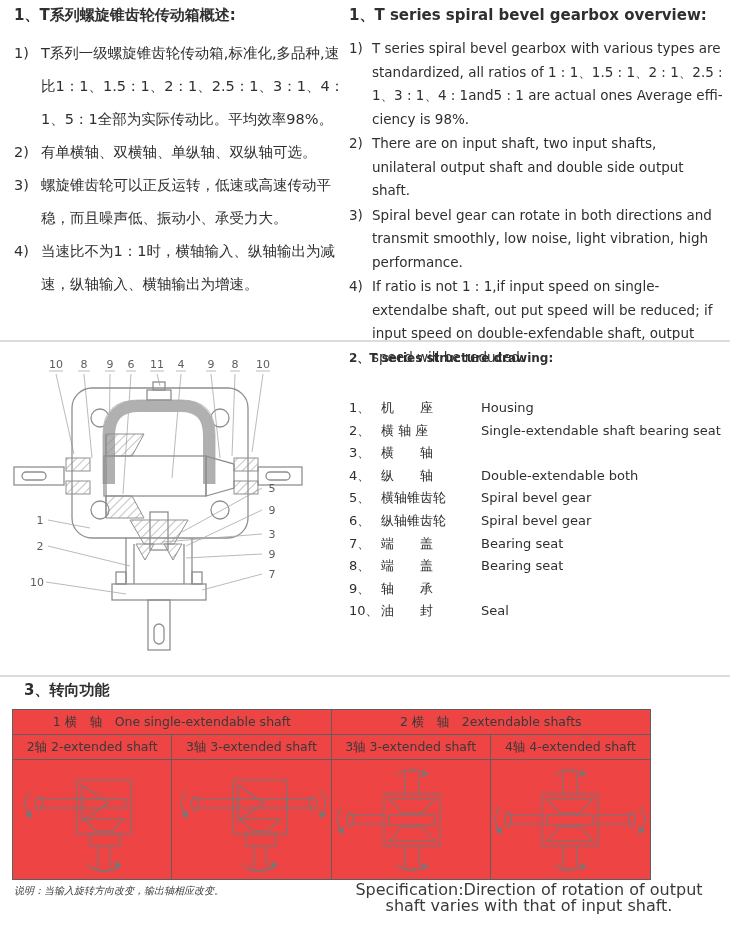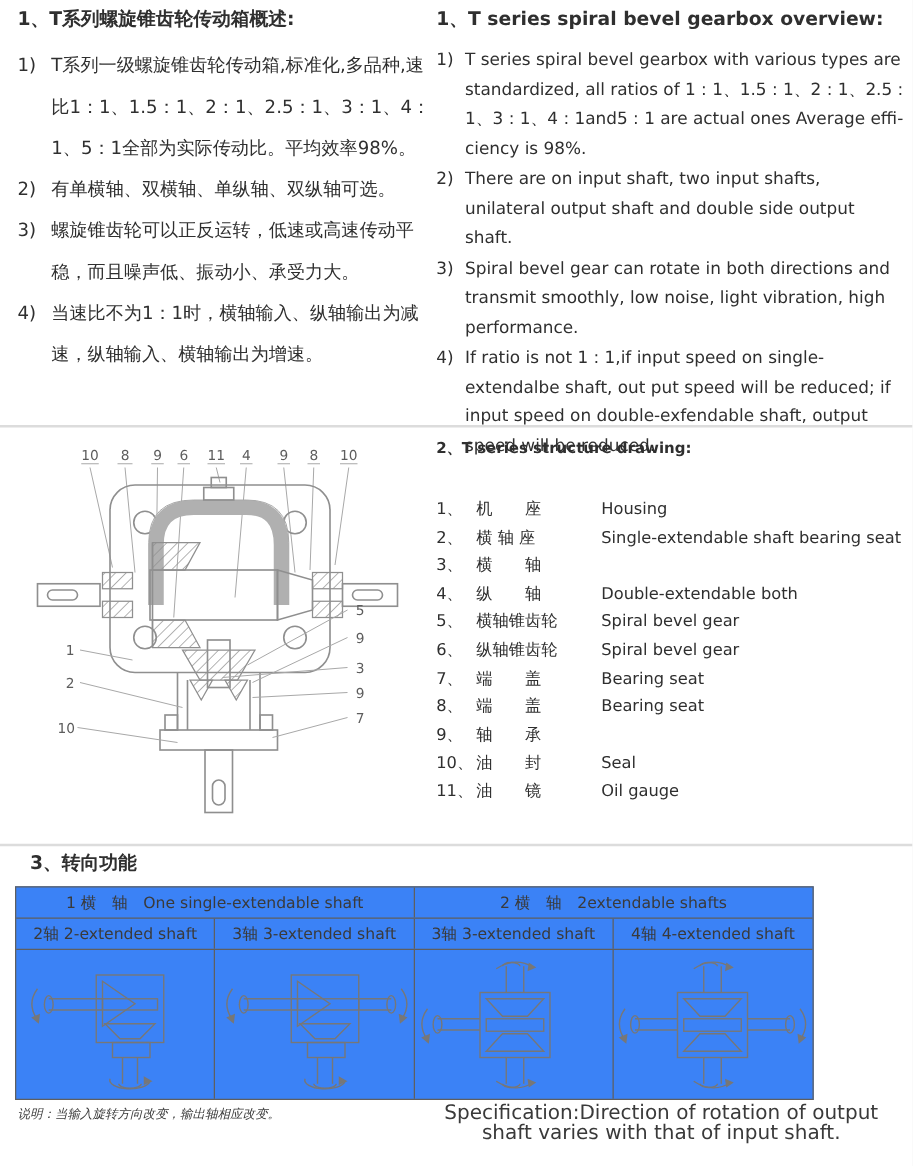--- a/index.html
+++ b/index.html
@@ -16,30 +16,30 @@
   .cn-item .n{flex:0 0 27px;}
   .cn-item .t{flex:1;}
   .en-item{display:flex;font-size:13.5px;line-height:23.5px;margin-bottom:1px;}
   .en-item .n{flex:0 0 23px;}
   .en-item .t{flex:1;}
   
   .divider{position:absolute;left:0;width:730px;height:2px;background:#dcdcdc;}
   .divider.d1{top:340px;}
   .divider.d2{top:675px;}
   
-  .drawing-wrap{position:absolute;left:26px;top:346px;width:302px;height:318px;}
+  .drawing-wrap{position:absolute;left:10px;top:346px;width:302px;height:318px;}
   .s2-right{position:absolute;left:349px;top:350px;width:374px;}
   .s2-heading{font-size:12px;font-weight:600;margin-bottom:30px;}
   .part-row{display:flex;font-size:13px;line-height:22.6px;white-space:nowrap;}
   .part-row .p-num{flex:0 0 32px;}
   .part-row .p-cn{flex:0 0 100px;}
   .part-row .p-en{flex:1;}
   
   .s3-heading{position:absolute;left:24px;top:681px;font-size:15px;font-weight:700;}
-  .tbl{position:absolute;left:12px;top:709px;width:639px;border:1.5px solid #5f5f5f;background:#3b82f6;box-sizing:border-box;}
+  .tbl{position:absolute;left:12px;top:709px;width:639px;border:1.5px solid #5f5f5f;background:#ef4444;box-sizing:border-box;}
   .tbl-row1{display:grid;grid-template-columns:1fr 1fr;height:24px;border-bottom:1px solid #5f5f5f;}
   .tbl-row1 .cell{border-right:1px solid #5f5f5f;}
   .tbl-row1 .cell:last-child{border-right:none;}
   .tbl-row2{display:grid;grid-template-columns:1fr 1fr 1fr 1fr;height:24px;border-bottom:1px solid #5f5f5f;}
   .tbl-row2 .cell{border-right:1px solid #5f5f5f;}
   .tbl-row2 .cell:last-child{border-right:none;}
   .tbl-body{display:grid;grid-template-columns:1fr 1fr 1fr 1fr;height:119px;}
   .tbl-body .cell{border-right:1px solid #5f5f5f;}
   .tbl-body .cell:last-child{border-right:none;}
   .cell{display:flex;align-items:center;justify-content:center;font-size:12.5px;color:#3a3a3a;}
@@ -231,25 +231,20 @@
         <span class="p-en">Bearing seat</span>
       </div>
     <div class="part-row">
         <span class="p-num">9、</span>
         <span class="p-cn">轴　　承</span>
       </div>
     <div class="part-row">
         <span class="p-num">10、</span>
         <span class="p-cn">油　　封</span>
         <span class="p-en">Seal</span>
-      </div>
-    <div class="part-row">
-        <span class="p-num">11、</span>
-        <span class="p-cn">油　　镜</span>
-        <span class="p-en">Oil gauge</span>
       </div>
   </div>
 
   <div class="divider d2"></div>
 
   <div class="s3-heading">3、转向功能</div>
 
   <div class="tbl">
     <div class="tbl-row1">
       <div class="cell">1 横　轴　One single-extendable shaft</div>

